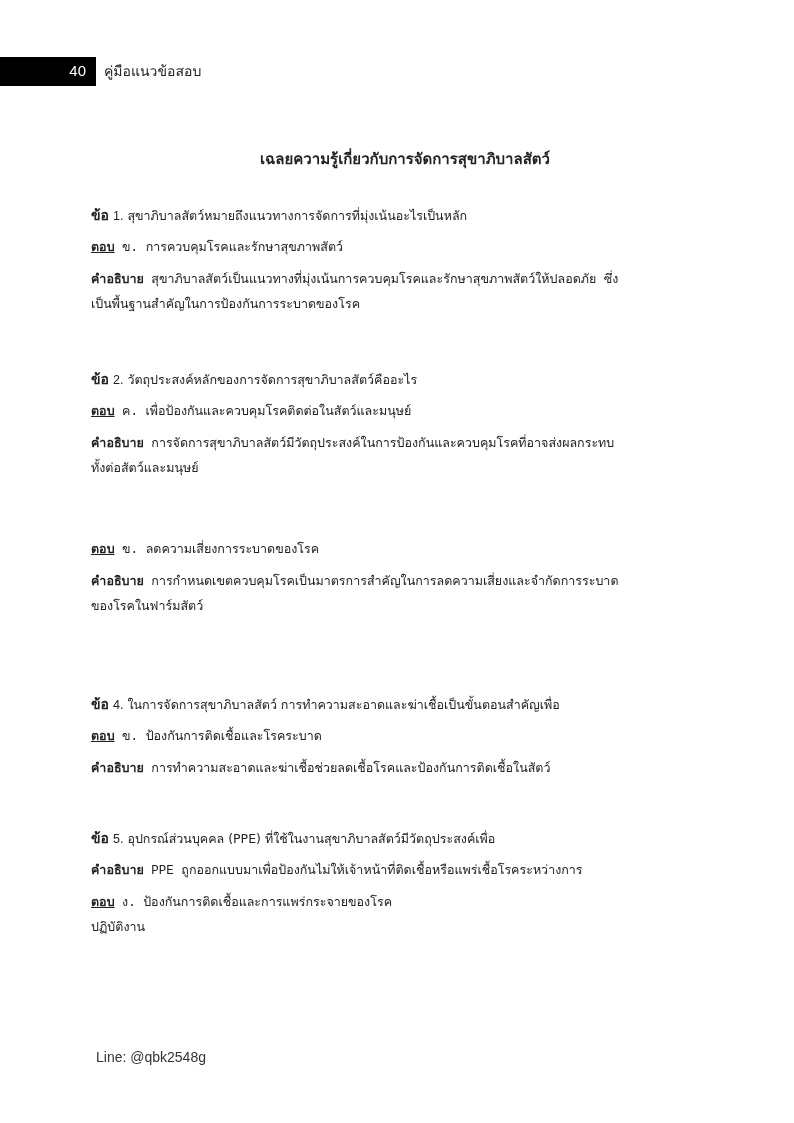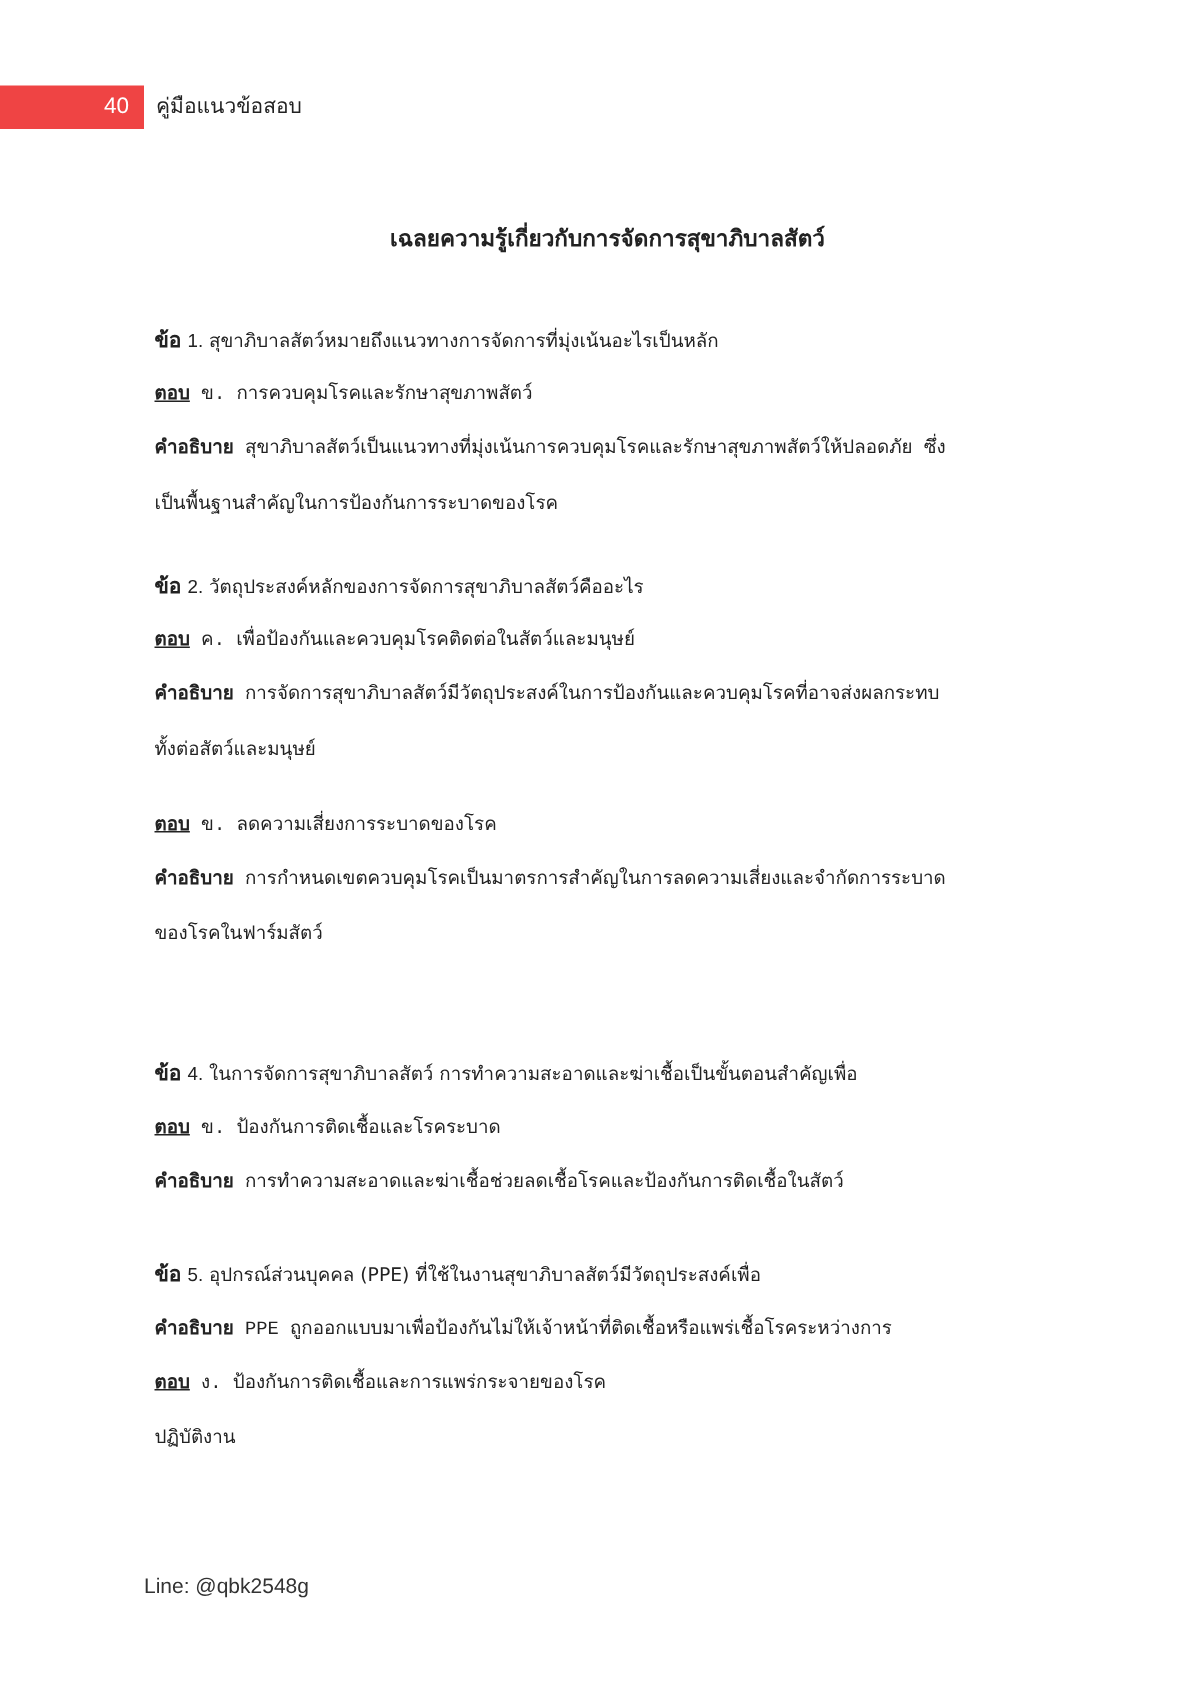--- a/index.html
+++ b/index.html
@@ -14,21 +14,21 @@
       overflow: hidden;
       font-family: "DejaVu Sans", "Liberation Sans", sans-serif;
       color: #222222;
     }
     .header-bar {
       position: absolute;
       left: 0;
       top: 57px;
       width: 96px;
       height: 29px;
-      background: #ef4444;
+      background: #000000;
     }
     .page-number {
       position: absolute;
       right: 10px;
       top: 5px;
       color: #ffffff;
       font-family: "Liberation Sans", sans-serif;
       font-size: 15px;
       line-height: 18px;
     }
@@ -53,21 +53,21 @@
       box-sizing: border-box;
     }
     .qa {
       position: absolute;
       left: 91px;
       width: 575px;
       font-size: 12.5px;
       line-height: 24px;
     }
     .line {
-      margin: 12px;
+      margin: 0;
       white-space: nowrap;
     }
     .line.gap {
       margin-top: 8px;
       font-family: Liberation Mono, monospace;
     }
     .label-q {
       font-weight: bold;
       font-size: 14px;
     }

